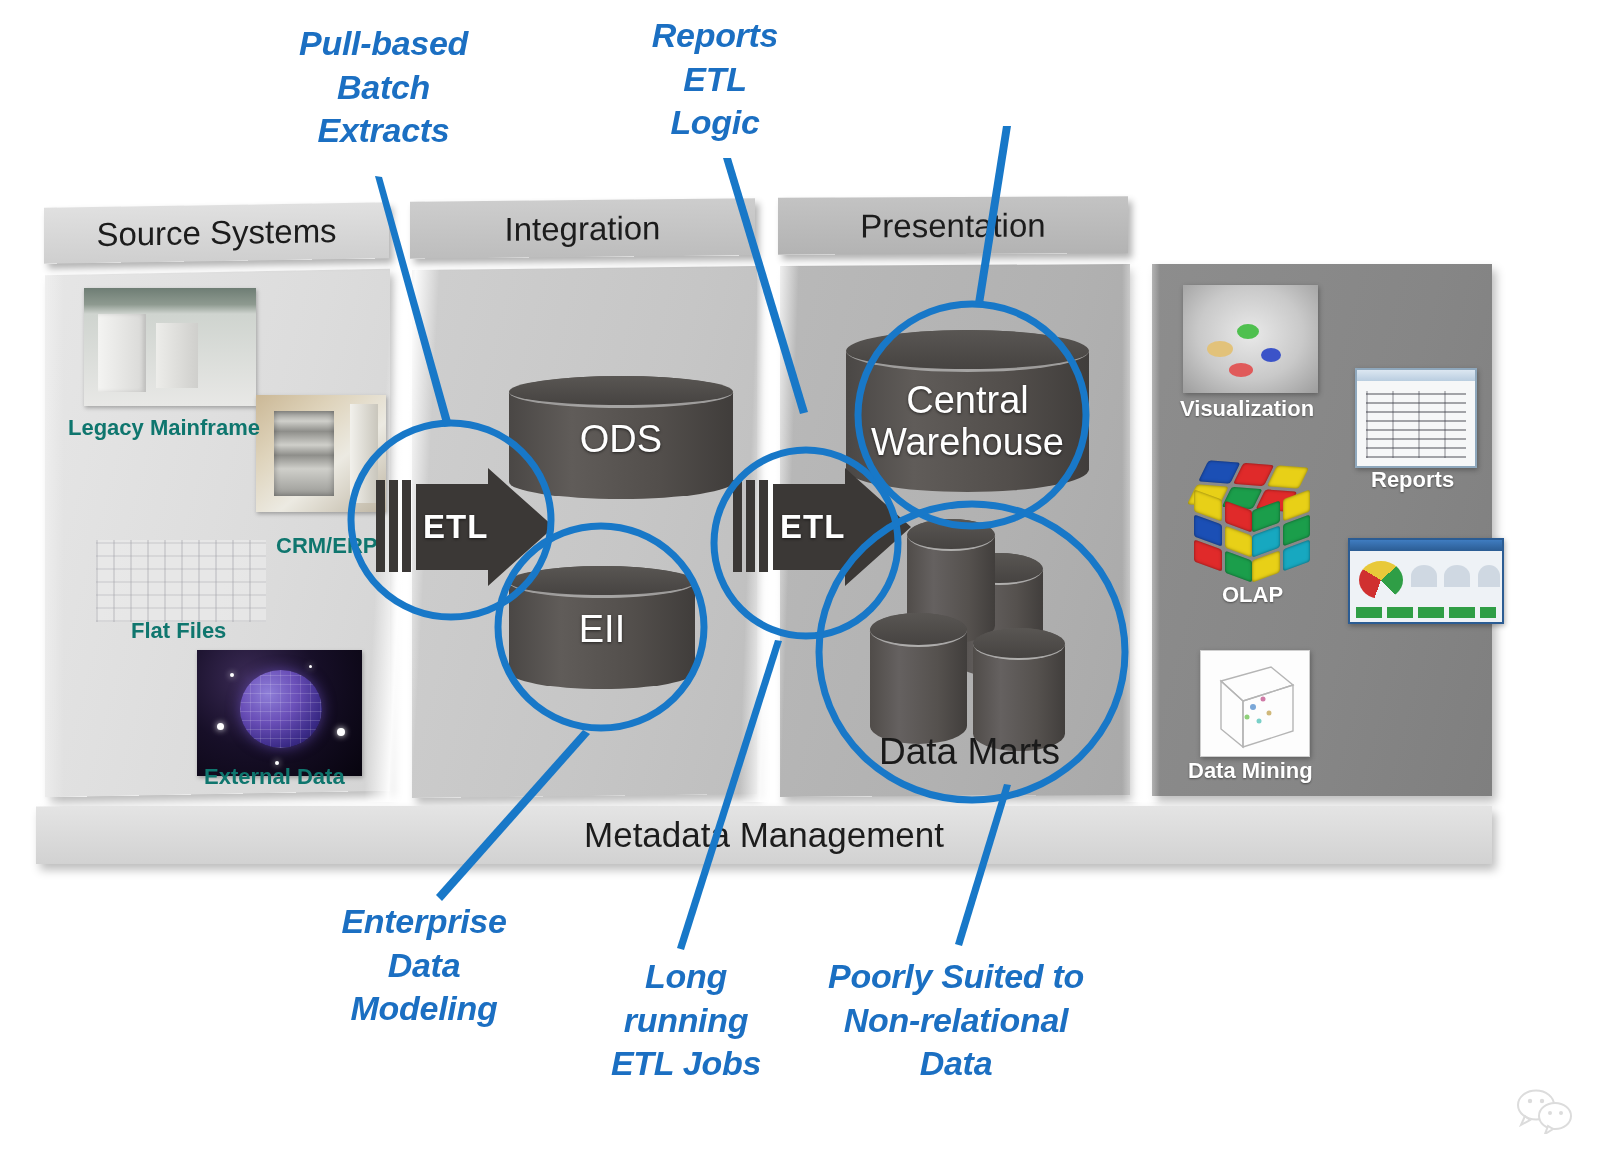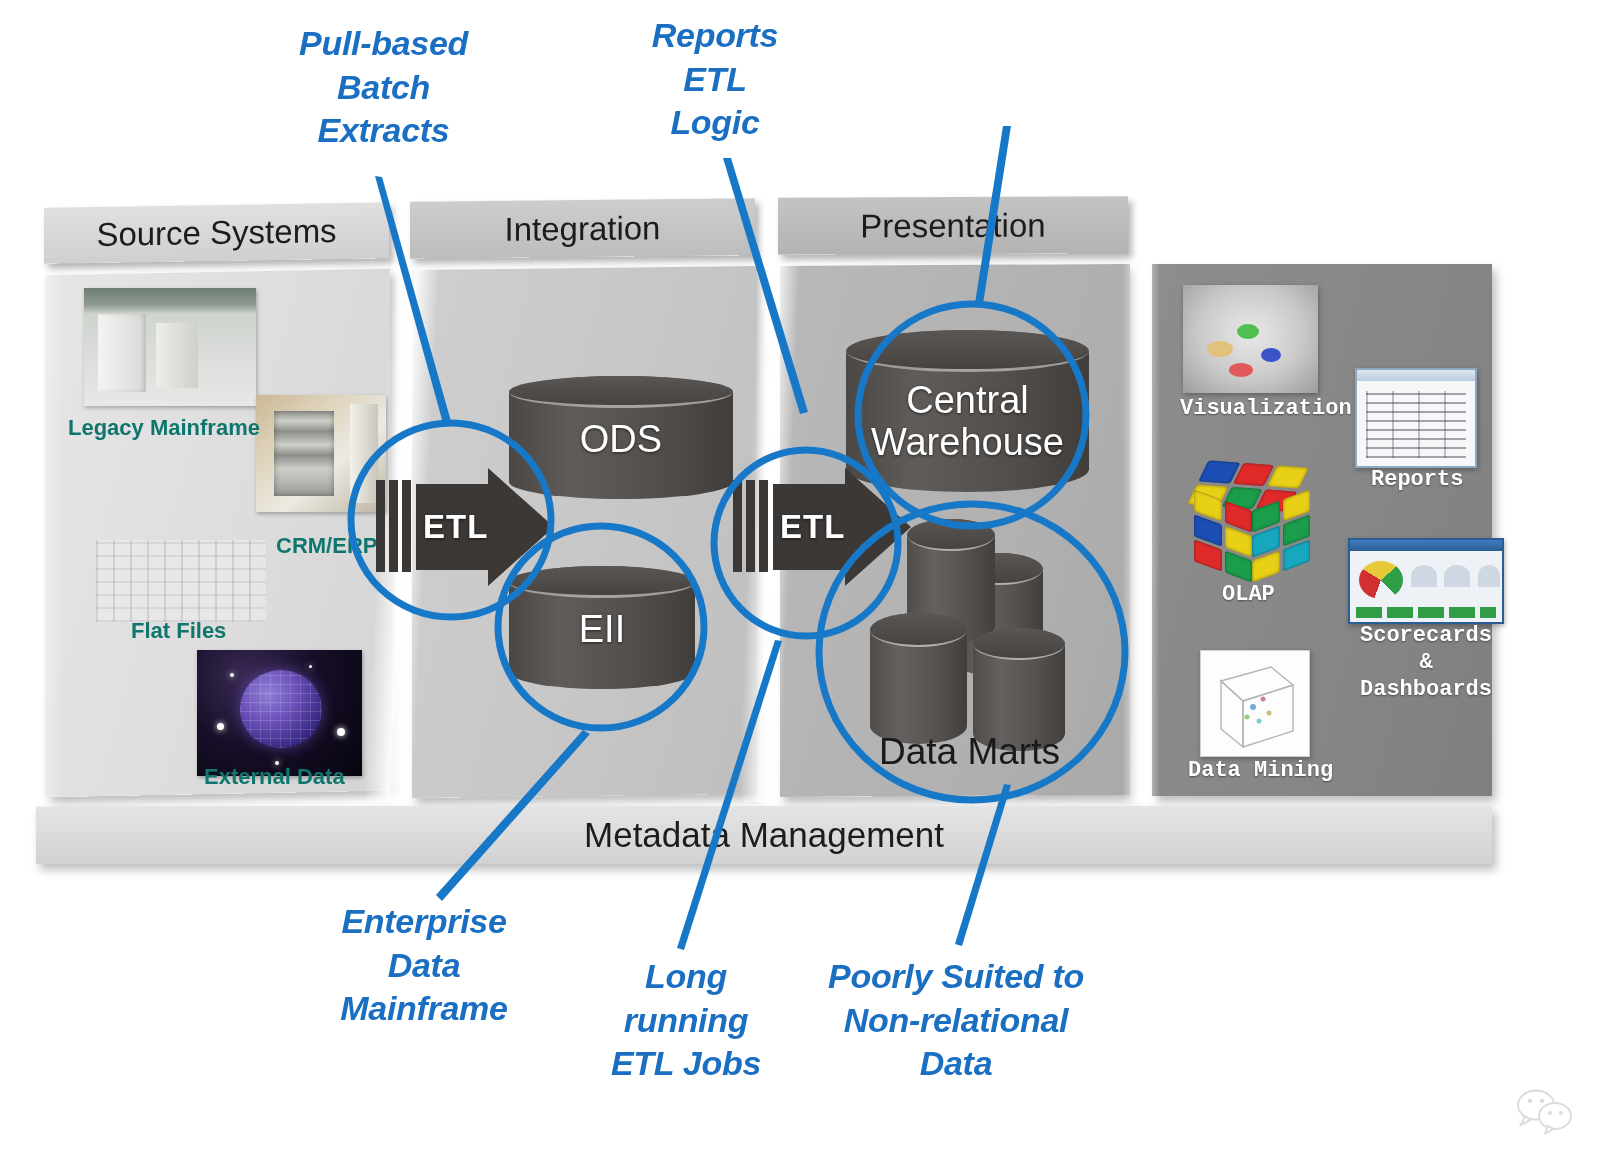--- a/index.html
+++ b/index.html
@@ -45,21 +45,21 @@
   .thumb .pic{
     width:100%;height:100%;
     box-shadow:1px 2px 4px rgba(0,0,0,.28);
     background-size:cover;
   }
   .thumb-label{
     position:absolute;
     font-size:22px;font-weight:bold;color:#0f766e;
     white-space:nowrap;z-index:12;
   }
-  .thumb-label.light{color:#ffffff;text-shadow:0 1px 2px rgba(0,0,0,.45);font-family:Liberation Mono, monospace;}
+  .thumb-label.light{color:#ffffff;text-shadow:0 1px 2px rgba(0,0,0,.45);}
 
   
   .pic-mainframe{
     background:
       linear-gradient(180deg,#6e7d74 0%,#8e9a90 14%,#cfd4cf 22%,#e8e8e6 100%);
     position:relative;
   }
   .pic-mainframe:before{
     content:"";position:absolute;left:8%;top:22%;width:28%;height:66%;
     background:linear-gradient(90deg,#f4f4f2,#d8d8d6);
@@ -377,23 +377,20 @@
   <div class="an-tile" style="left:1348px;top:538px;width:152px;height:82px;">
     <div class="an-pic pic-dash">
       <div style="position:absolute;left:6%;top:26%;width:44px;height:38px;border-radius:50%;
                   background:conic-gradient(from 200deg,#d03030 0 28%,#e8c93a 28% 58%,#2f9e46 58% 82%,#eef2f6 82%);"></div>
       <div style="position:absolute;left:40%;top:30%;width:26px;height:22px;border-radius:50% 50% 0 0;background:#cfd8e2;"></div>
       <div style="position:absolute;left:62%;top:30%;width:26px;height:22px;border-radius:50% 50% 0 0;background:#cfd8e2;"></div>
       <div style="position:absolute;left:84%;top:30%;width:22px;height:22px;border-radius:50% 50% 0 0;background:#cfd8e2;"></div>
       <div style="position:absolute;left:4%;right:4%;bottom:5%;height:11px;background:repeating-linear-gradient(90deg,#2f9e46 0 26px,transparent 26px 31px);"></div>
     </div>
   </div>
-  <div class="thumb-label light" style="left:1356px;top:623px;text-align:center;width:140px;white-space:pre-line;line-height:1.22;">Scorecards
-&amp;
-Dashboards</div>
 
   <div class="an-tile" style="left:1200px;top:650px;width:108px;height:105px;">
     <div class="an-pic pic-mining">
       <svg width="108" height="105" viewBox="0 0 108 105">
         <path d="M20 30 L70 16 L92 34 L42 50 Z" fill="none" stroke="#b5b5b5" stroke-width="1.4"></path>
         <path d="M20 30 L20 78 L42 96 L42 50 Z" fill="none" stroke="#b5b5b5" stroke-width="1.4"></path>
         <path d="M42 50 L42 96 L92 80 L92 34 Z" fill="none" stroke="#b5b5b5" stroke-width="1.4"></path>
         <circle cx="52" cy="56" r="3" fill="#7aa7d8"></circle>
           <circle cx="62" cy="48" r="2.5" fill="#d07aa7"></circle>
         <circle cx="46" cy="66" r="2.5" fill="#8fd07a"></circle>
@@ -444,21 +441,21 @@
 Batch
 Extracts</div>
 
   <div class="callout" style="left:626px;top:14px;width:178px;">Reports
 ETL
 Logic</div>
 
 
   <div class="callout" style="left:320px;top:900px;width:208px;">Enterprise
 Data
-Mainframe</div>
+Modeling</div>
 
   <div class="callout" style="left:600px;top:955px;width:172px;">Long
 running
 ETL Jobs</div>
 
   <div class="callout" style="left:816px;top:955px;width:280px;">Poorly Suited to
 Non-relational
 Data</div>
 
   <div id="watermark">

